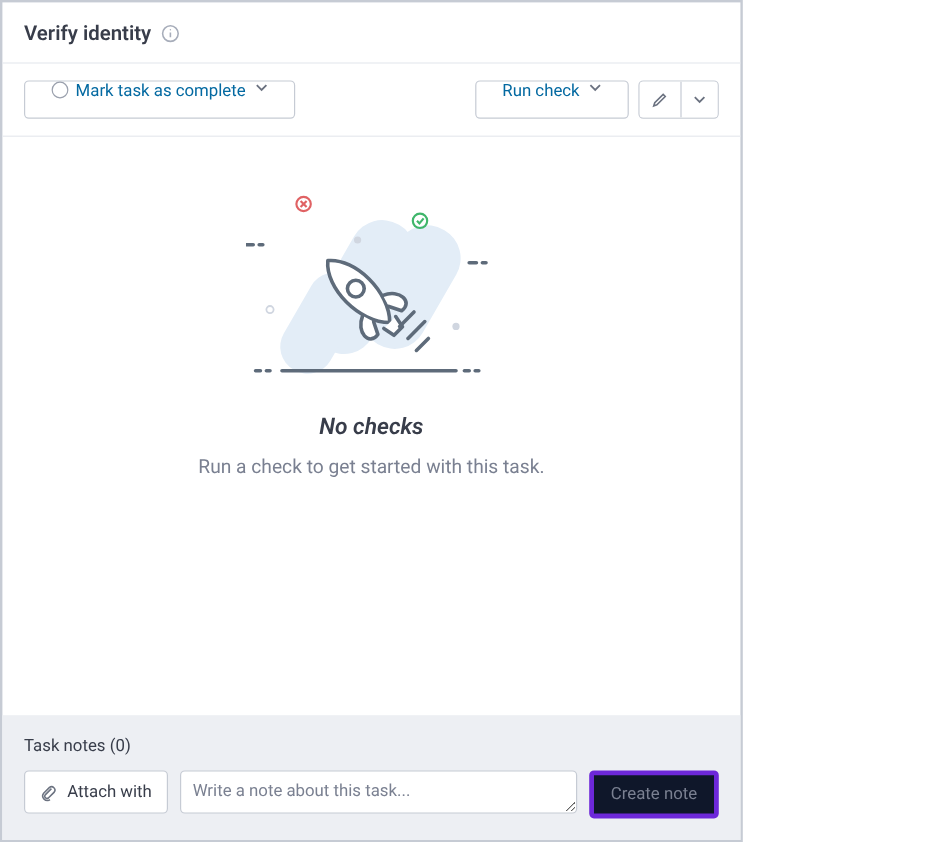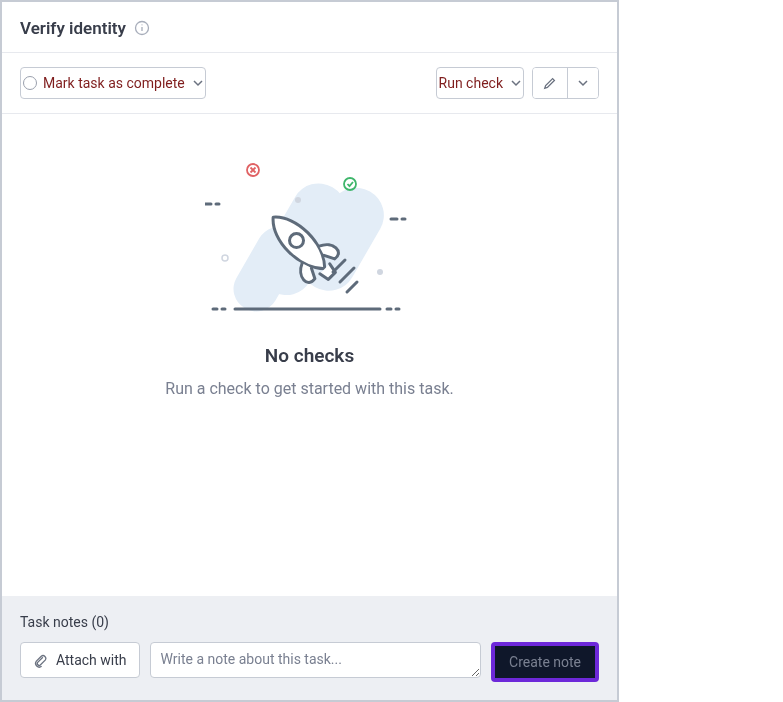--- a/index.html
+++ b/index.html
@@ -48,25 +48,24 @@
     .toolbar-right {
       display: flex;
       align-items: center;
       gap: 8px;
     }
     .btn {
       background: #fff;
       border: 1px solid #c6cbd4;
       border-radius: 4px;
       height: 32px;
-      padding: 0 2px;
-      font-size: 14px;
-      color: #7f1d1d;
-      display: inline-flex;
-      align-items: center;
+      padding: 0 22px;
+      font-size: 14px;
+      color: #0369a1;
+      display: inline-flex;
       gap: 6px;
       cursor: pointer;
       font-family: inherit;
     }
     .btn .chev {
       margin-left: 2px;
     }
     .chev {
       width: 10px;
       height: 10px;
@@ -117,20 +116,21 @@
       width: 210px;
       height: 170px;
       position: relative;
       margin-bottom: 20px;
     }
     .empty-title {
       font-size: 19px;
       font-weight: 600;
       color: #383d4a;
       margin-bottom: 12px;
+      font-style: italic;
     }
     .empty-sub {
       font-size: 16px;
       color: #7a8091;
     }
     .footer {
       background: #edeff3;
       padding: 18px;
     }
     .notes-title {

